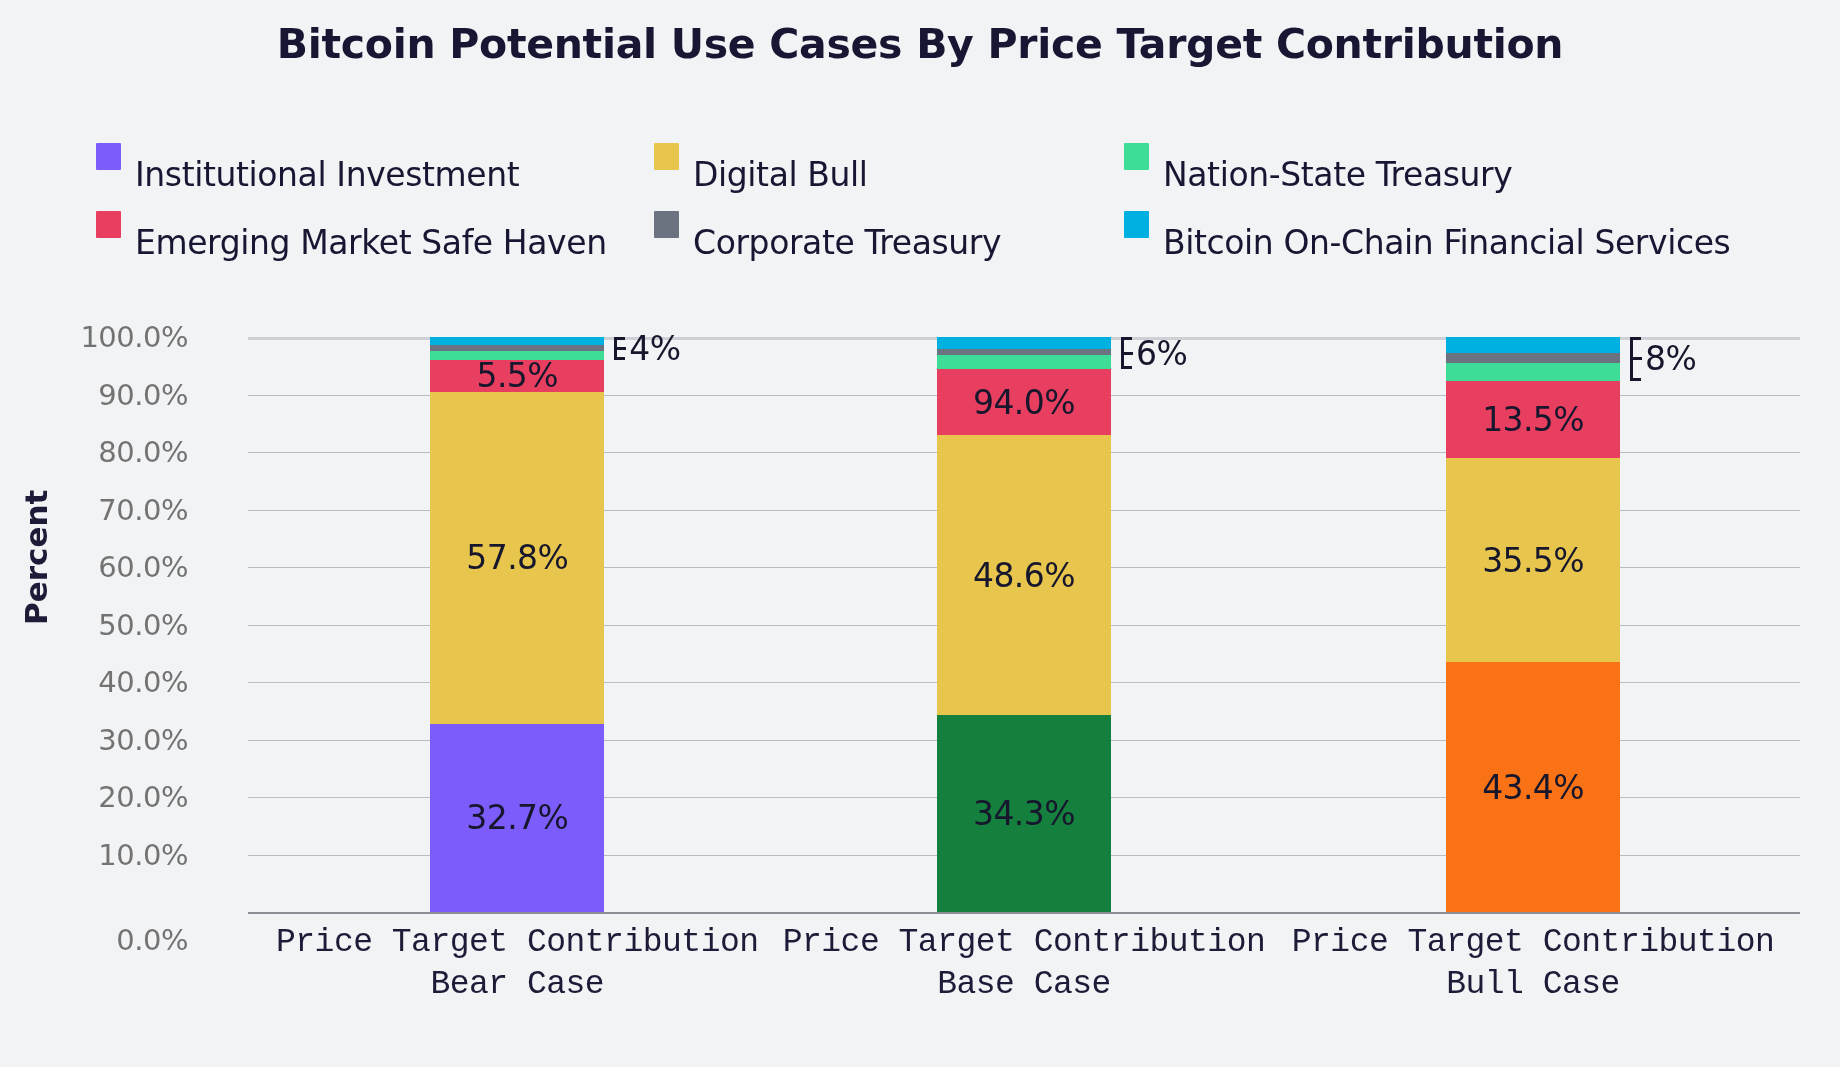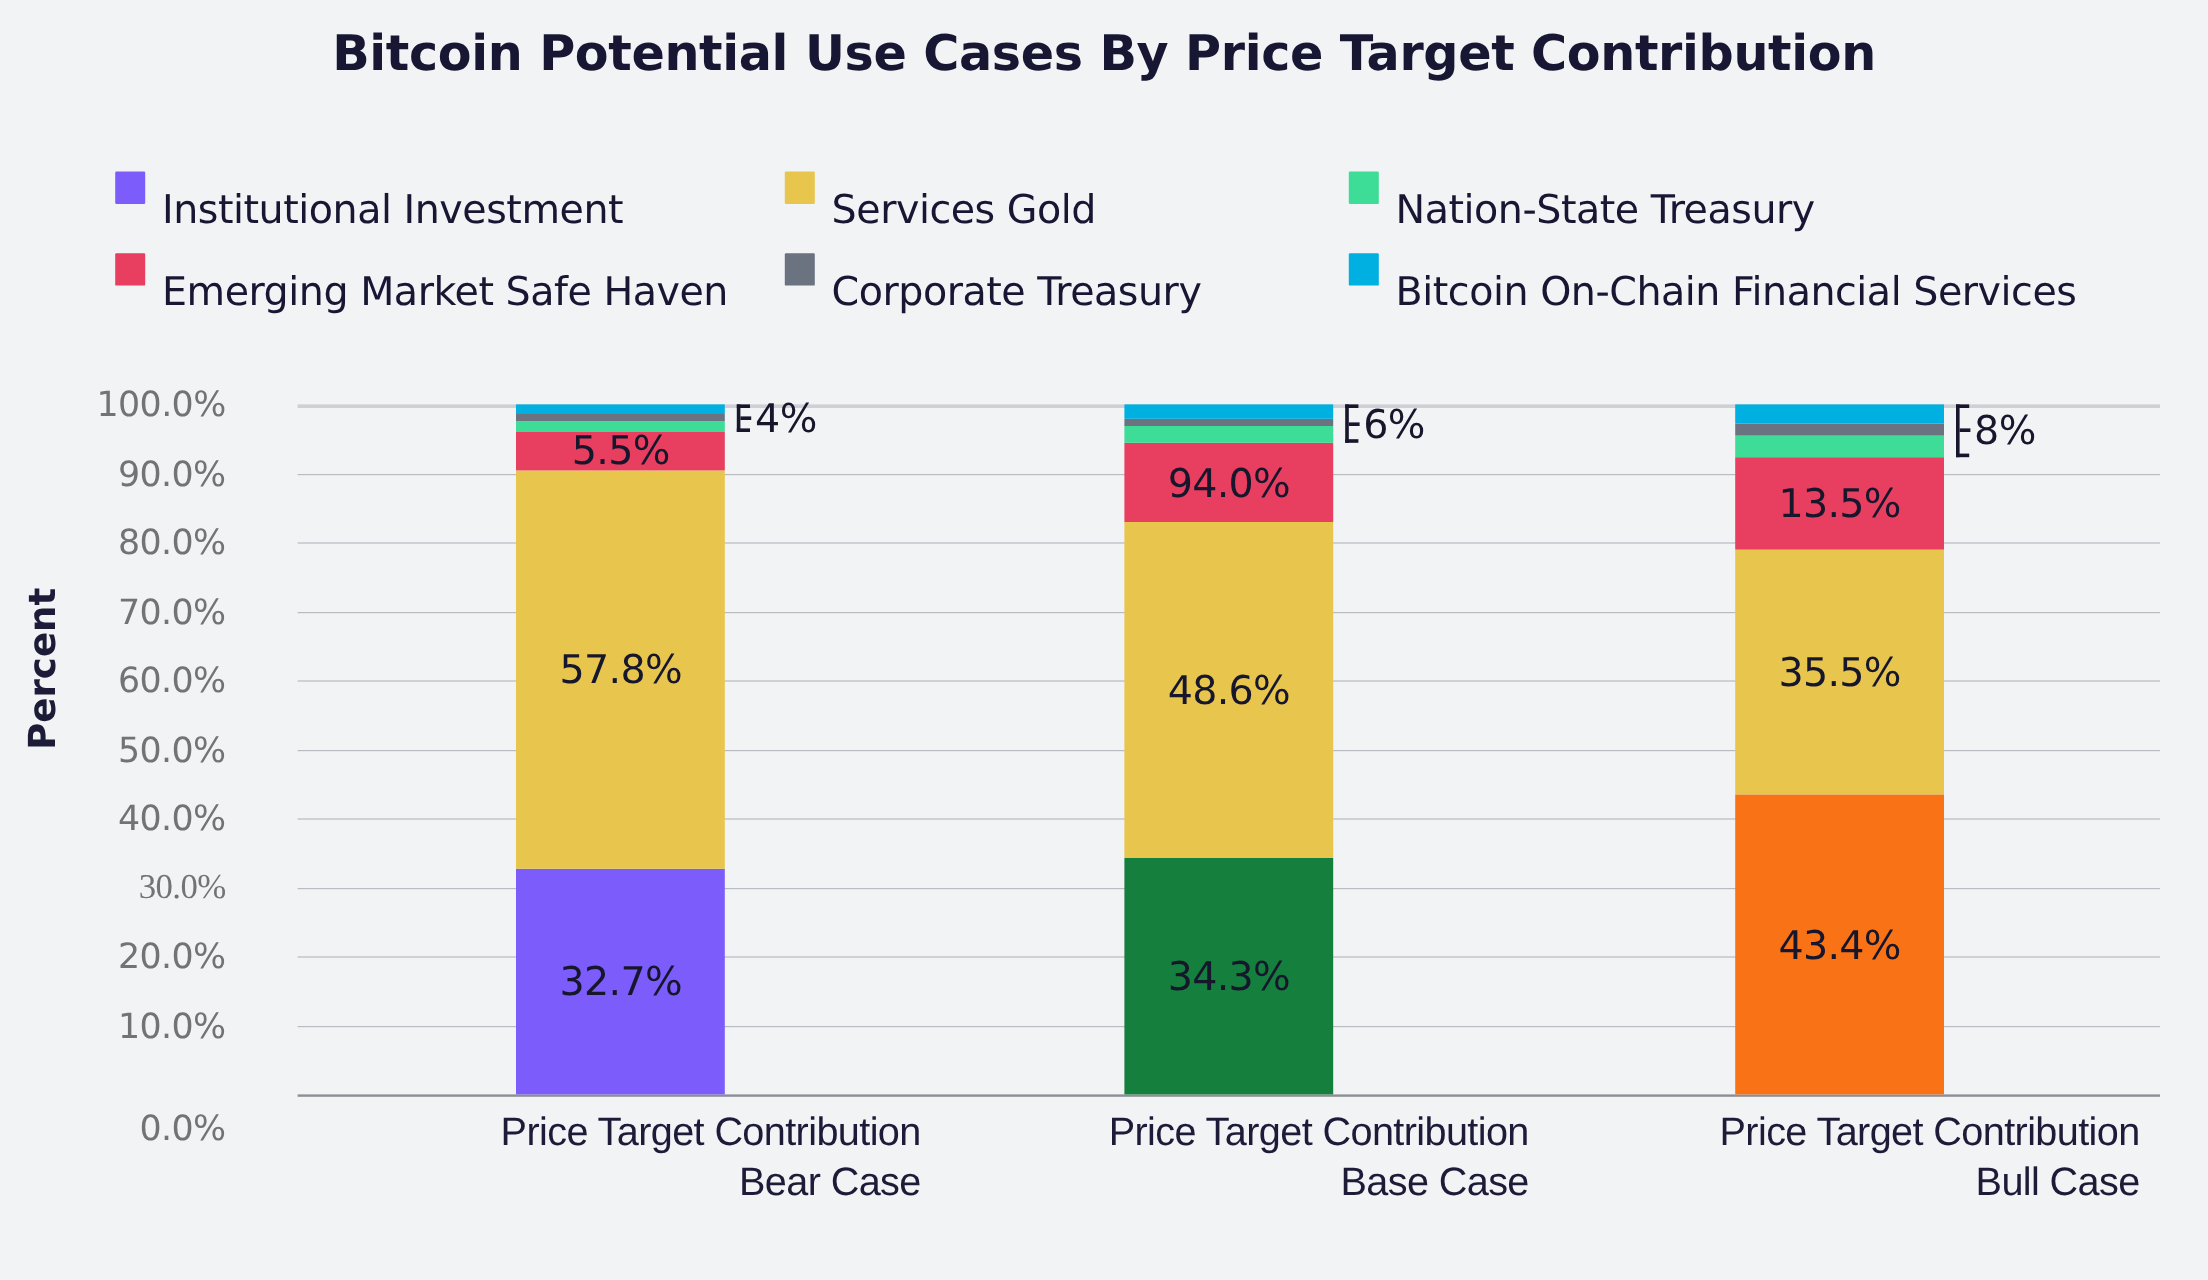--- a/index.html
+++ b/index.html
@@ -170,44 +170,44 @@
   }
 
   
   #xlabels {
     position: absolute;
     left: 248px; top: 922px;
     width: 1552px; height: 120px;
   }
   .xlabel {
     position: absolute;
-    text-align: right;
+    text-align: center;
     font-size: 33px;
     color: #1c1c38;
     line-height: 1.28;
-    font-family: Liberation Sans, sans-serif;
+    font-family: Liberation Mono, monospace;
     letter-spacing: -0.5px;
   }
 </style>
 </head>
 <body>
 
 <div id="chart-root">
 
   <div id="chart-title">Bitcoin Potential Use Cases By Price Target Contribution</div>
 
   <div id="legend">
 
     <div class="legend-item">
       <span class="legend-swatch" style="background:#7c5cfa"></span>
       <span class="legend-label">Institutional Investment</span>
     </div>
     <div class="legend-item">
       <span class="legend-swatch" style="background:#e8c64d"></span>
-      <span class="legend-label">Services Gold</span>
+      <span class="legend-label">Digital Bull</span>
     </div>
     <div class="legend-item">
       <span class="legend-swatch" style="background:#3ddc97"></span>
       <span class="legend-label">Nation-State Treasury</span>
     </div>
 
     <div class="legend-item">
       <span class="legend-swatch" style="background:#e83e5f"></span>
       <span class="legend-label">Emerging Market Safe Haven</span>
     </div>
@@ -303,21 +303,21 @@
             <span class="arm a-bot"></span>
             <span class="arm a-mid"></span>
           </span>
           <span class="bracket-label">8%</span>
         </div>
       </div>
     <div id="ytick-layer">
         <div class="ytick" style="top: 603px;">0.0%</div>
         <div class="ytick" style="top: 517.5px;">10.0%</div>
         <div class="ytick" style="top: 460px;">20.0%</div>
-        <div class="ytick" style="top: 402.5px; font-family: Liberation Serif, serif;">30.0%</div>
+        <div class="ytick" style="top: 402.5px;">30.0%</div>
         <div class="ytick" style="top: 345px;">40.0%</div>
         <div class="ytick" style="top: 287.5px;">50.0%</div>
         <div class="ytick" style="top: 230px;">60.0%</div>
         <div class="ytick" style="top: 172.5px;">70.0%</div>
         <div class="ytick" style="top: 115px;">80.0%</div>
         <div class="ytick" style="top: 57.5px;">90.0%</div>
         <div class="ytick" style="top: 0px;">100.0%</div>
       </div>
     <div id="xlabels">
         <div class="xlabel" style="left: 19.272px; width: 500px; top: 0px;">

